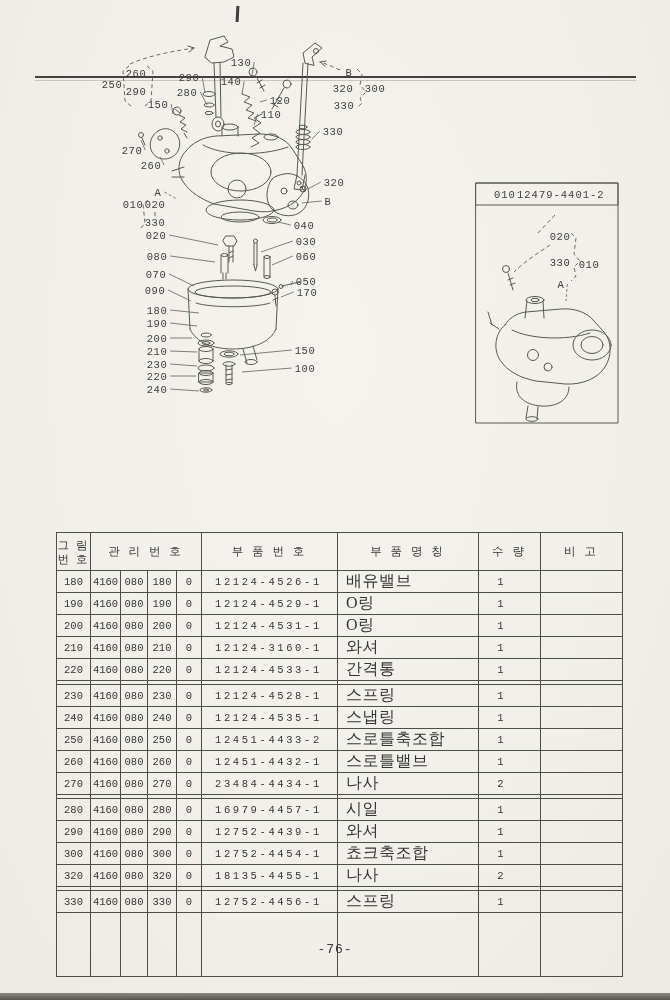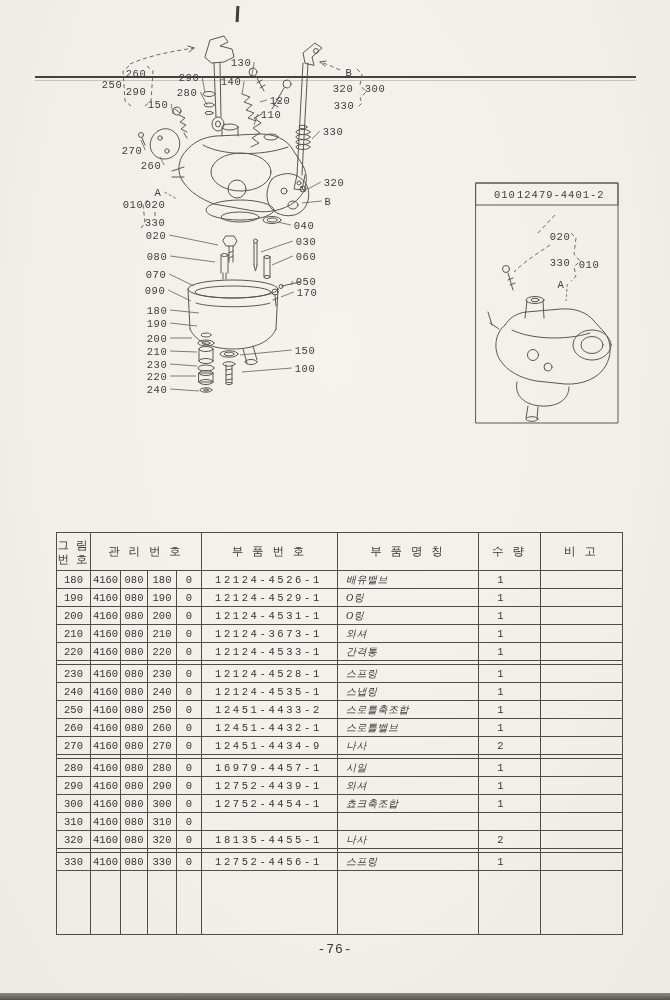--- a/index.html
+++ b/index.html
@@ -24,21 +24,21 @@
     width:566px;font-size:11px;color:#343432;}
   .parts-table td,.parts-table th{border:1px solid #4e4e49;padding:0;overflow:hidden;white-space:nowrap;}
   .parts-table thead tr{height:38px;}
   .parts-table th{font-weight:normal;font-size:11.5px;letter-spacing:3px;text-align:center;}
   .parts-table .hdr2{line-height:14px;letter-spacing:2px;}
   .parts-table tr.row{height:18px;}
   .parts-table tr.gap{height:4px;}
   .parts-table tr.fill{height:64px;}
   .parts-table td.num{text-align:center;font-family:"Liberation Mono",monospace;font-size:10.5px;}
   .parts-table td.pn{font-family:Liberation Mono, monospace;font-size:10.5px;letter-spacing:2.6px;padding-left:13px;}
-  .parts-table td.nm{padding-left:8px;font-size:10px;letter-spacing:0.5px;font-style:italic;}
+  .parts-table td.nm{padding-left:8px;font-size:16px;letter-spacing:0.5px;}
   .parts-table td.qty{text-align:center;font-family:"Liberation Mono",monospace;font-size:10.5px;padding-right:18px;}
   .page-number{position:absolute;left:0;top:942px;width:670px;text-align:center;
     font-family:"Liberation Mono",monospace;font-size:13px;letter-spacing:1px;color:#3a3a38;}
 </style>
 </head>
 <body>
 
 <div class="page">
 
   <div class="title-rule"></div>
@@ -396,21 +396,21 @@
           <td class="nm">O링</td>
           <td class="qty">1</td>
           <td class="rm"></td>
         </tr>
         <tr class="row">
           <td class="num">210</td>
           <td class="num">4160</td>
           <td class="num">080</td>
           <td class="num">210</td>
           <td class="num">0</td>
-          <td class="pn">12124-3673-1</td>
+          <td class="pn">12124-3160-1</td>
           <td class="nm">와셔</td>
           <td class="qty">1</td>
           <td class="rm"></td>
         </tr>
         <tr class="row">
           <td class="num">220</td>
           <td class="num">4160</td>
           <td class="num">080</td>
           <td class="num">220</td>
           <td class="num">0</td>
@@ -473,21 +473,21 @@
           <td class="nm">스로틀밸브</td>
           <td class="qty">1</td>
           <td class="rm"></td>
         </tr>
         <tr class="row">
           <td class="num">270</td>
           <td class="num">4160</td>
           <td class="num">080</td>
           <td class="num">270</td>
           <td class="num">0</td>
-          <td class="pn">12451-4434-9</td>
+          <td class="pn">23484-4434-1</td>
           <td class="nm">나사</td>
           <td class="qty">2</td>
           <td class="rm"></td>
         </tr>
         <tr class="gap">
           <td></td>
           <td></td>
           <td></td>
           <td></td>
           <td></td>
@@ -520,31 +520,20 @@
         </tr>
         <tr class="row">
           <td class="num">300</td>
           <td class="num">4160</td>
           <td class="num">080</td>
           <td class="num">300</td>
           <td class="num">0</td>
           <td class="pn">12752-4454-1</td>
           <td class="nm">쵸크축조합</td>
           <td class="qty">1</td>
-          <td class="rm"></td>
-        </tr>
-        <tr class="row">
-          <td class="num">310</td>
-          <td class="num">4160</td>
-          <td class="num">080</td>
-          <td class="num">310</td>
-          <td class="num">0</td>
-          <td class="pn"></td>
-          <td class="nm"></td>
-          <td class="qty"></td>
           <td class="rm"></td>
         </tr>
         <tr class="row">
           <td class="num">320</td>
           <td class="num">4160</td>
           <td class="num">080</td>
           <td class="num">320</td>
           <td class="num">0</td>
           <td class="pn">18135-4455-1</td>
           <td class="nm">나사</td>

